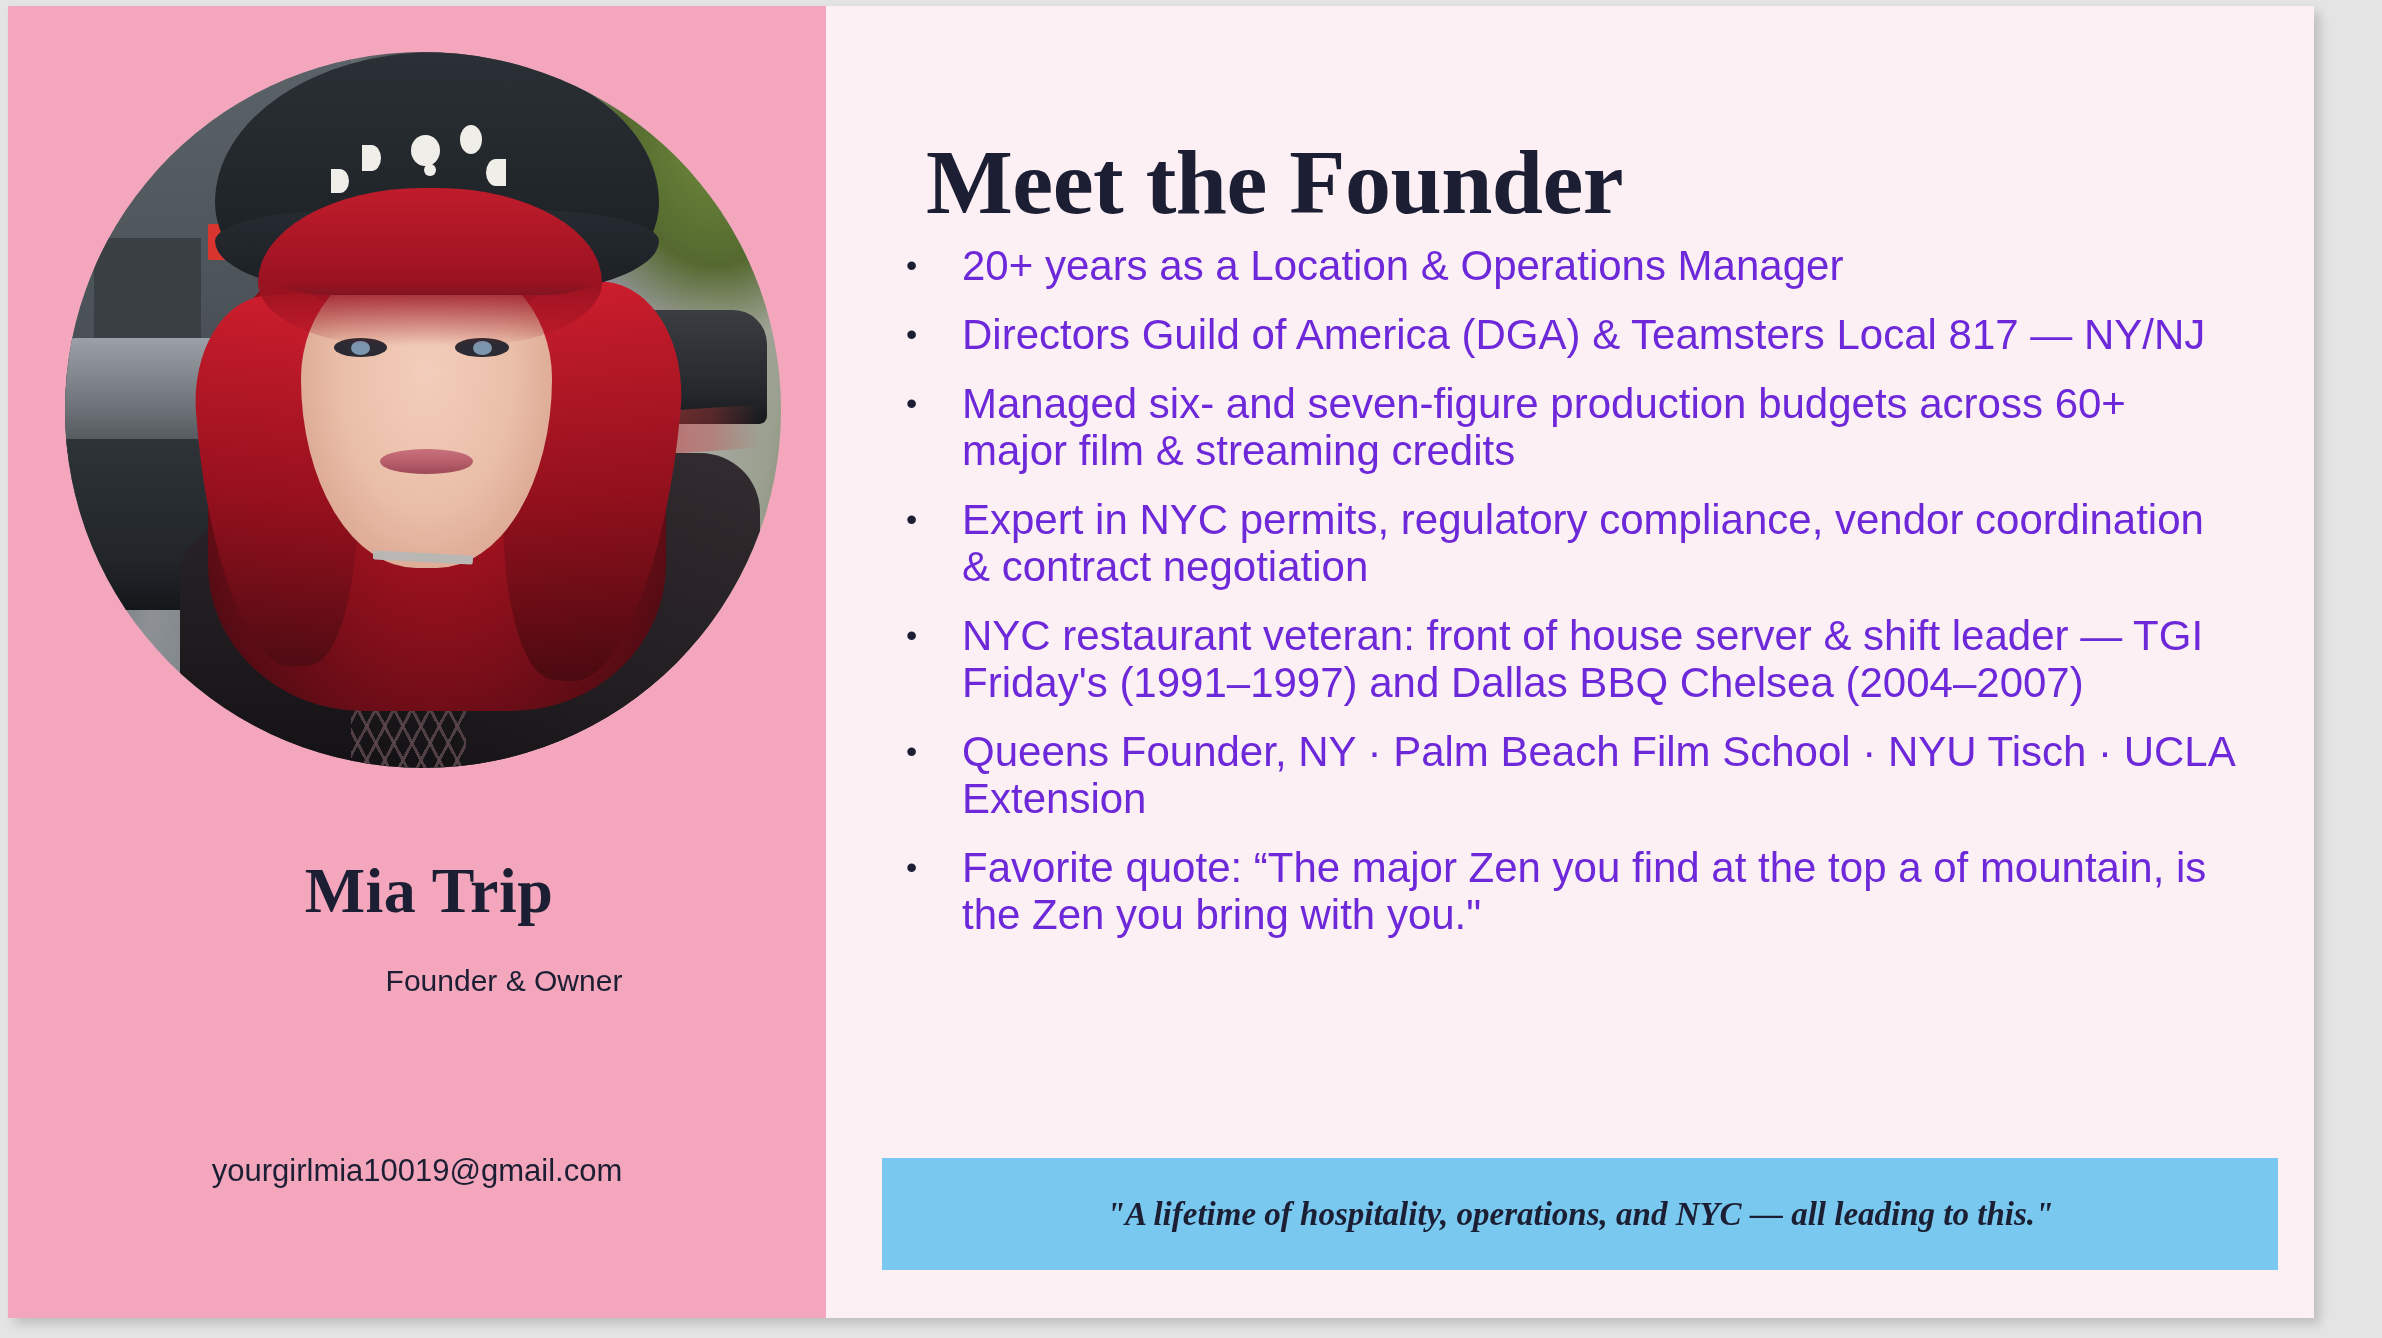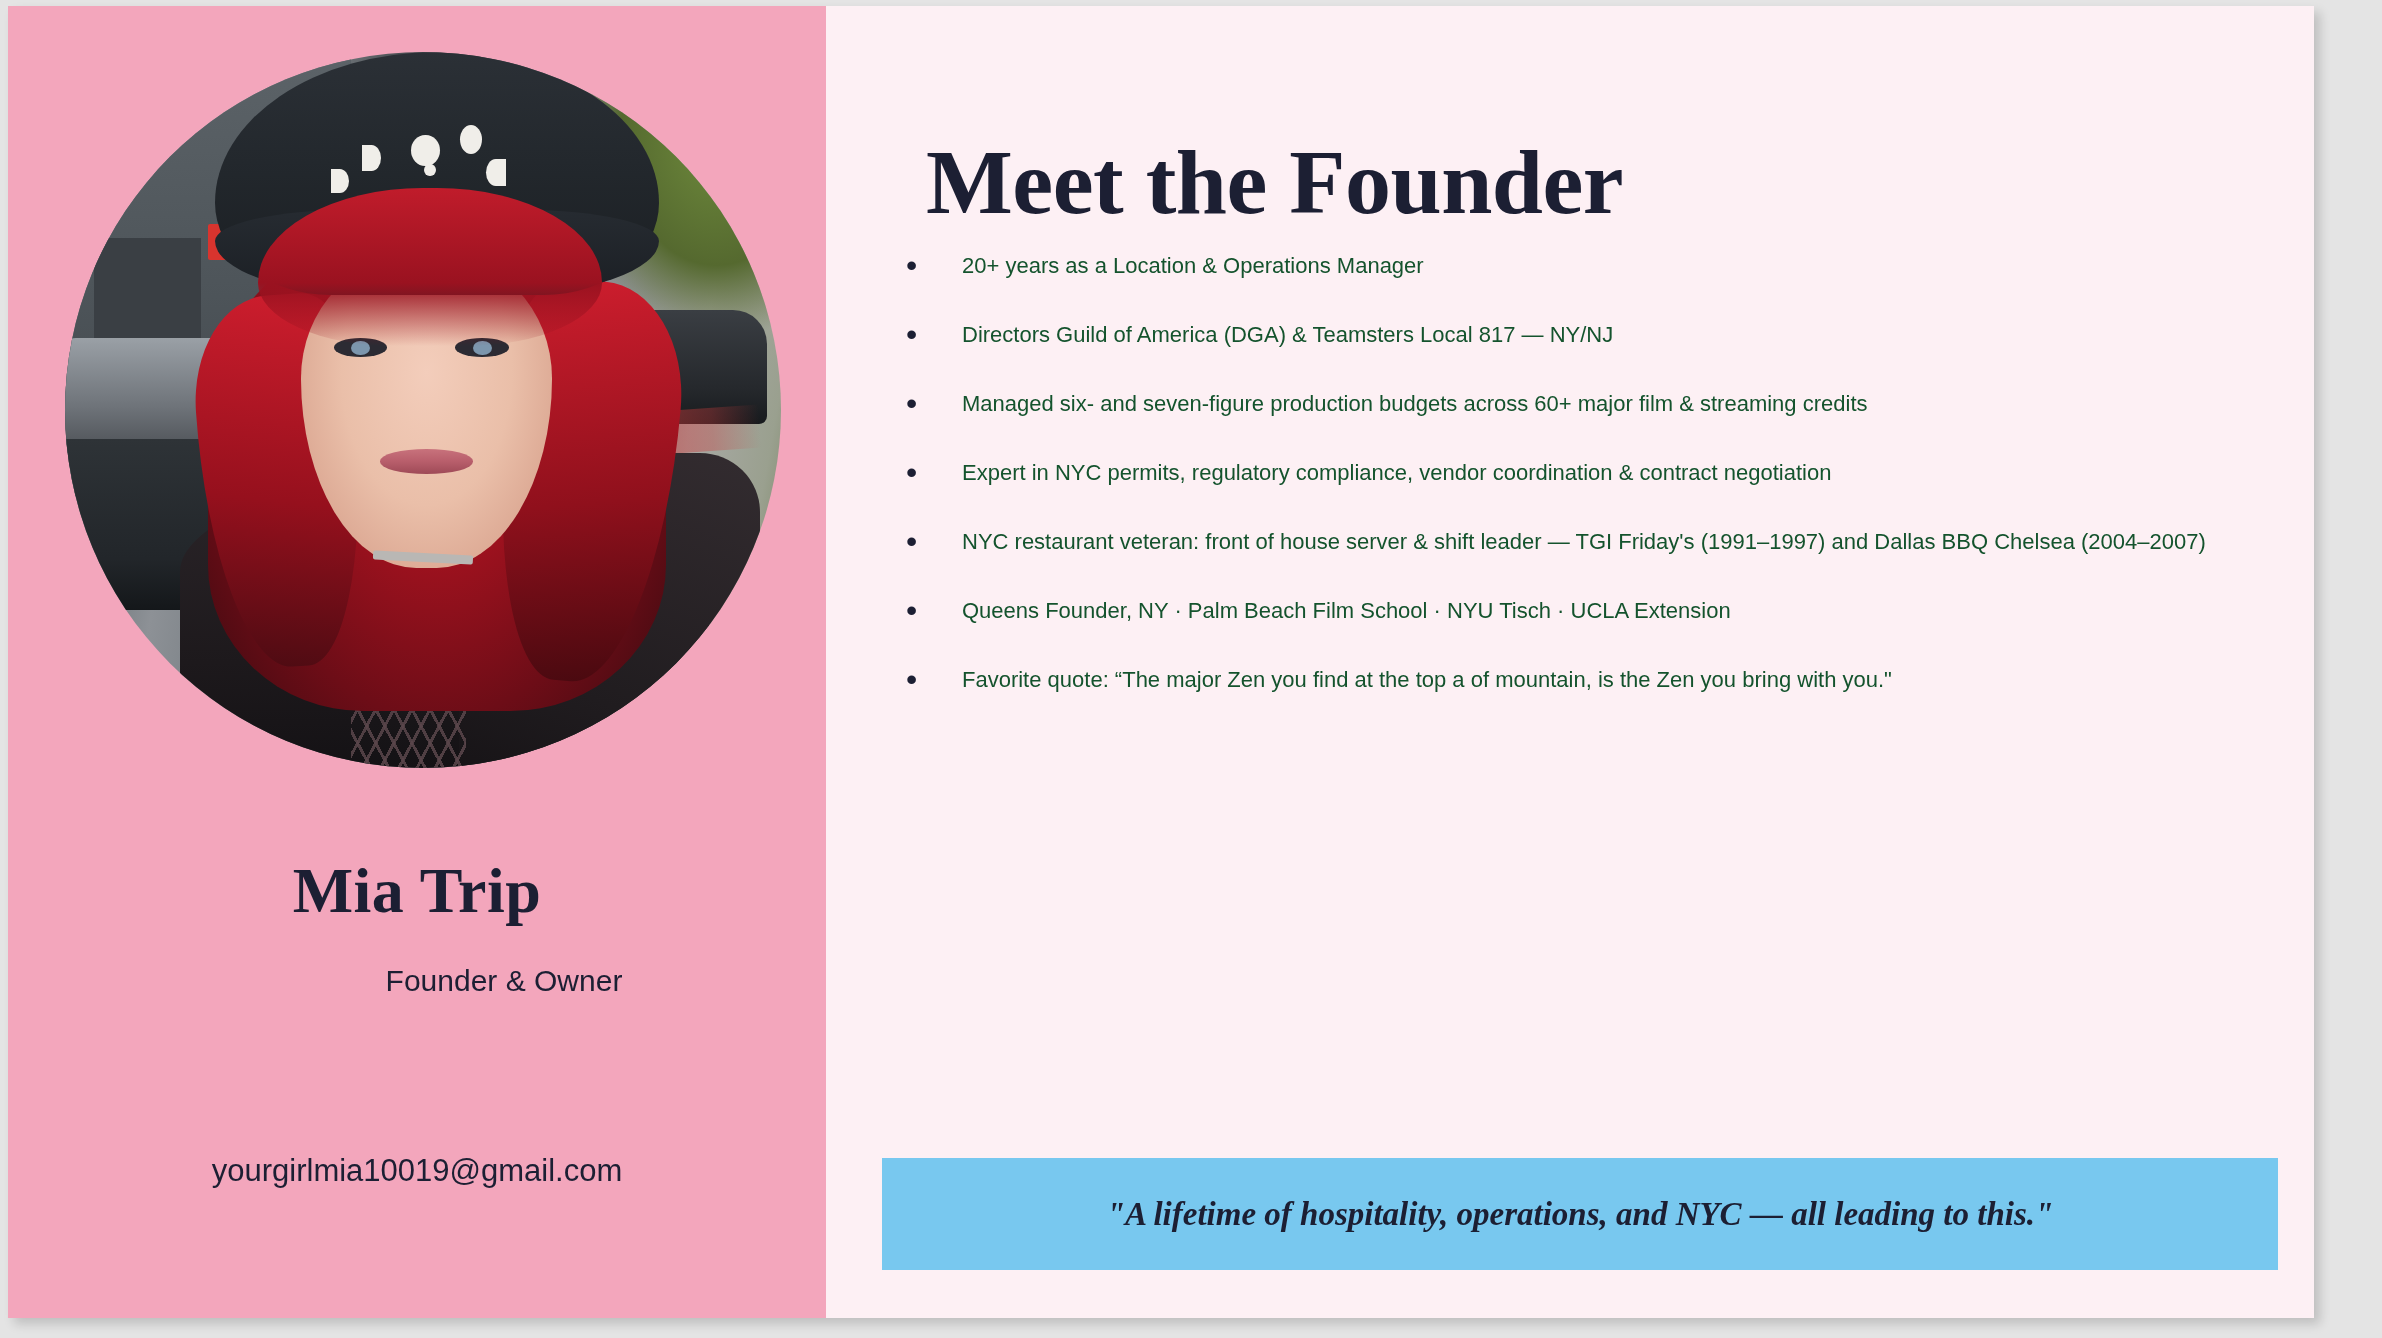--- a/index.html
+++ b/index.html
@@ -196,20 +196,21 @@
 
   #founder-name {
     position: absolute;
     left: 0; top: 848px; width: 818px;
     text-align: center;
     font-family: "Liberation Serif", serif;
     font-weight: bold;
     font-size: 64px;
     color: #1c1f33;
     letter-spacing: 0.5px;
+    padding-left: 12px;
   }
   #founder-role {
     position: absolute;
     left: 4px; top: 958px; width: 984px;
     text-align: center;
     font-size: 30px;
     color: #1c1f33;
   }
   #company-block {
     position: absolute;
@@ -258,22 +259,22 @@
   .bullet-dot {
     flex: 0 0 78px;
     color: #1c1f33;
     font-size: 32px;
     line-height: 47px;
     padding-left: 22px;
     box-sizing: border-box;
   }
   .bullet-text {
     flex: 1 1 auto;
-    color: #14532d;
-    font-size: 22px;
+    color: #6d28d9;
+    font-size: 42px;
     line-height: 47px;
   }
 
   #quote-banner {
     position: absolute;
     left: 56px;
     top: 1152px;
     width: 1396px;
     height: 112px;
     background: #78c8ef;

